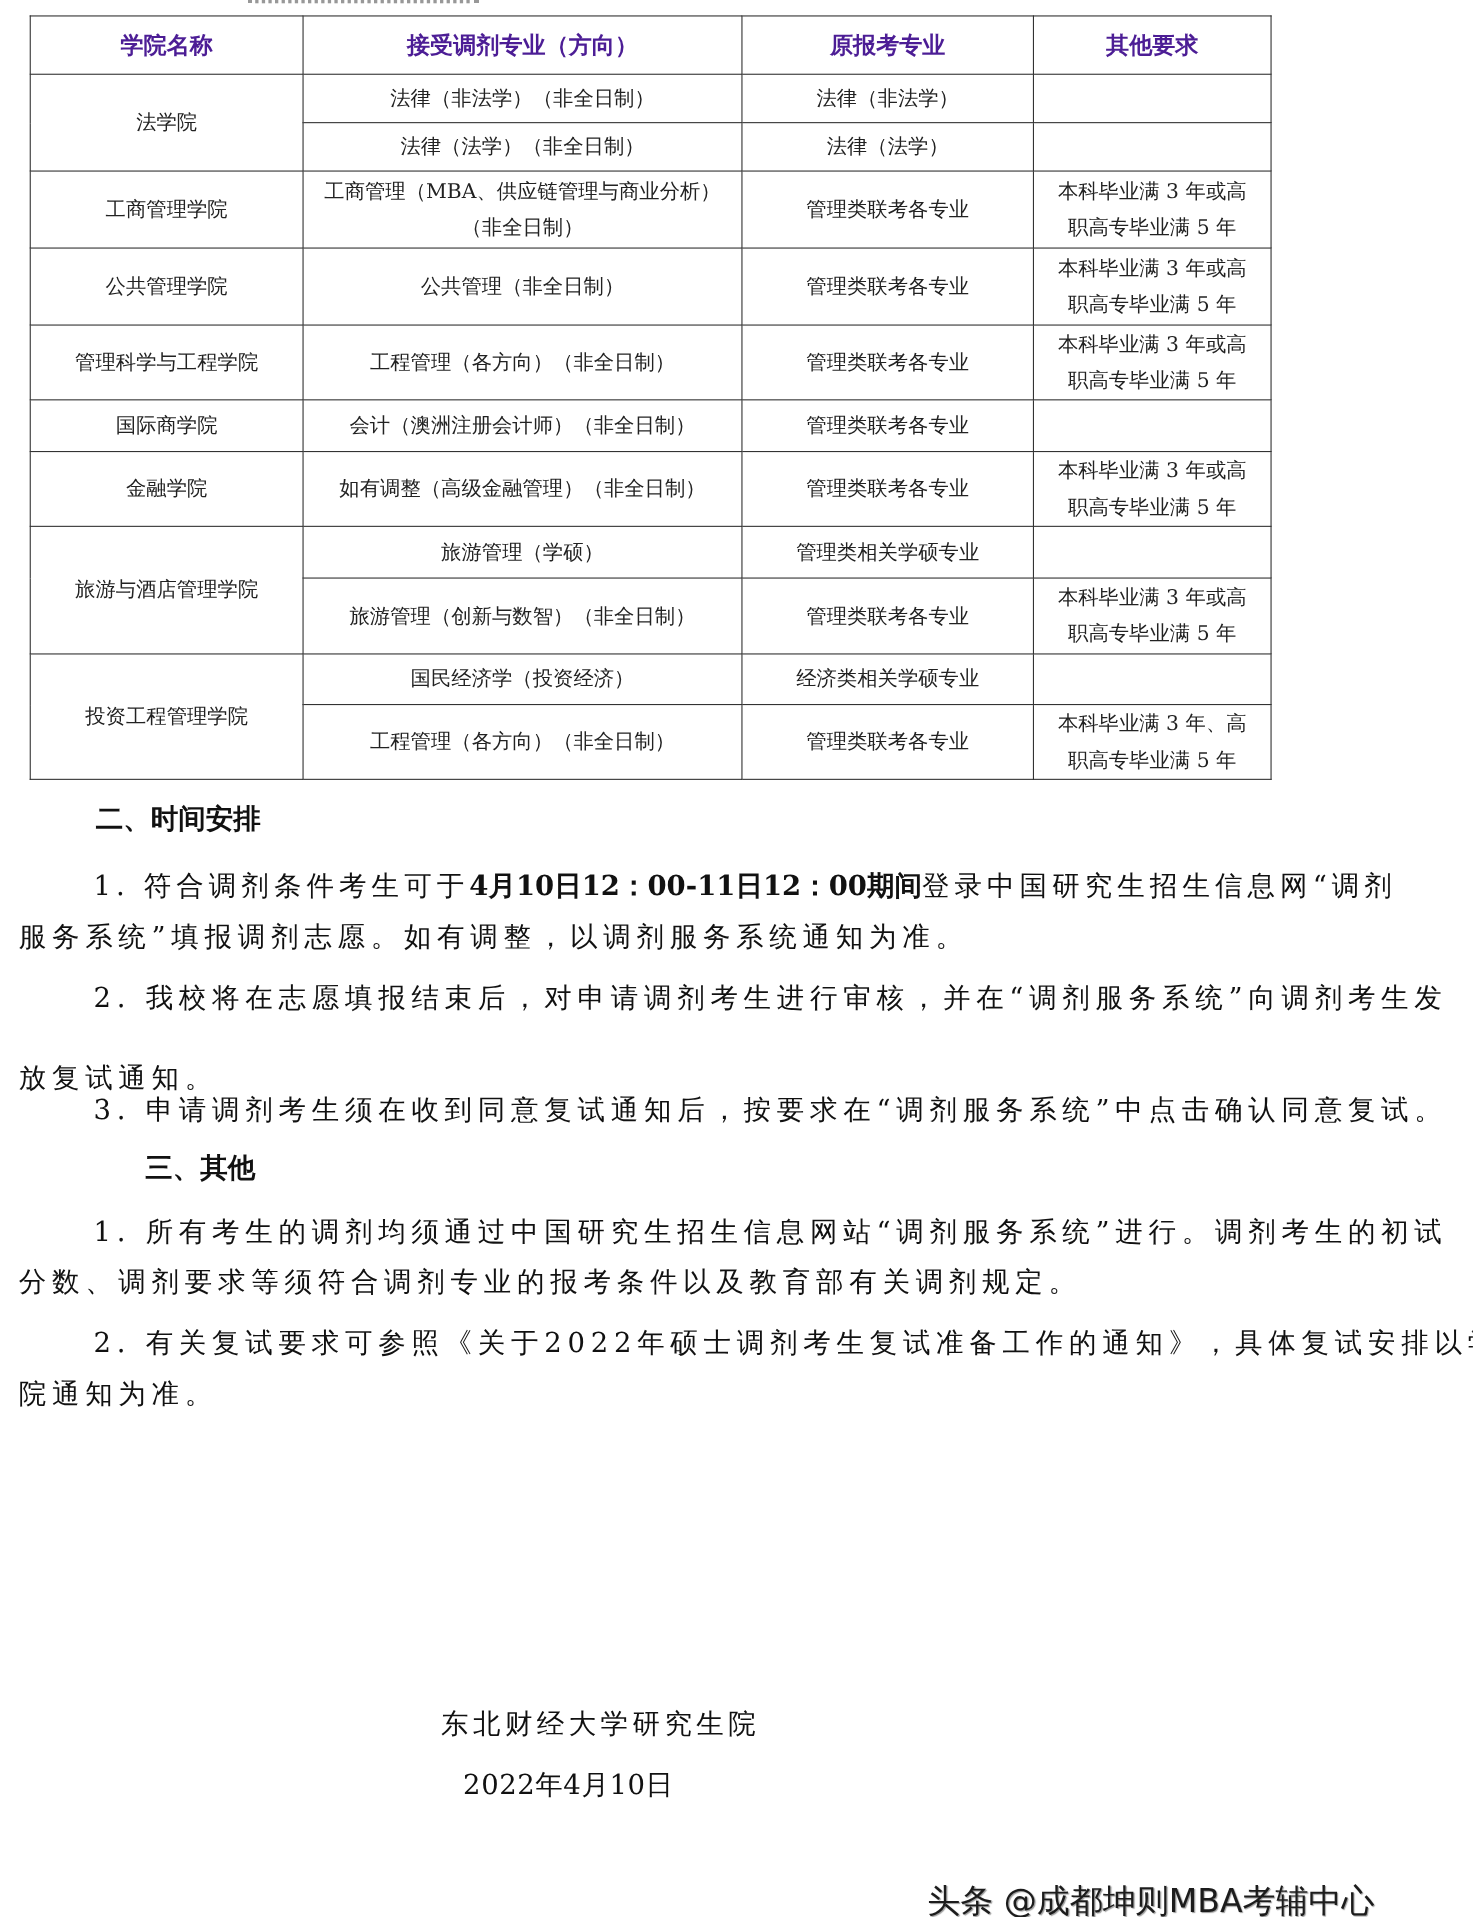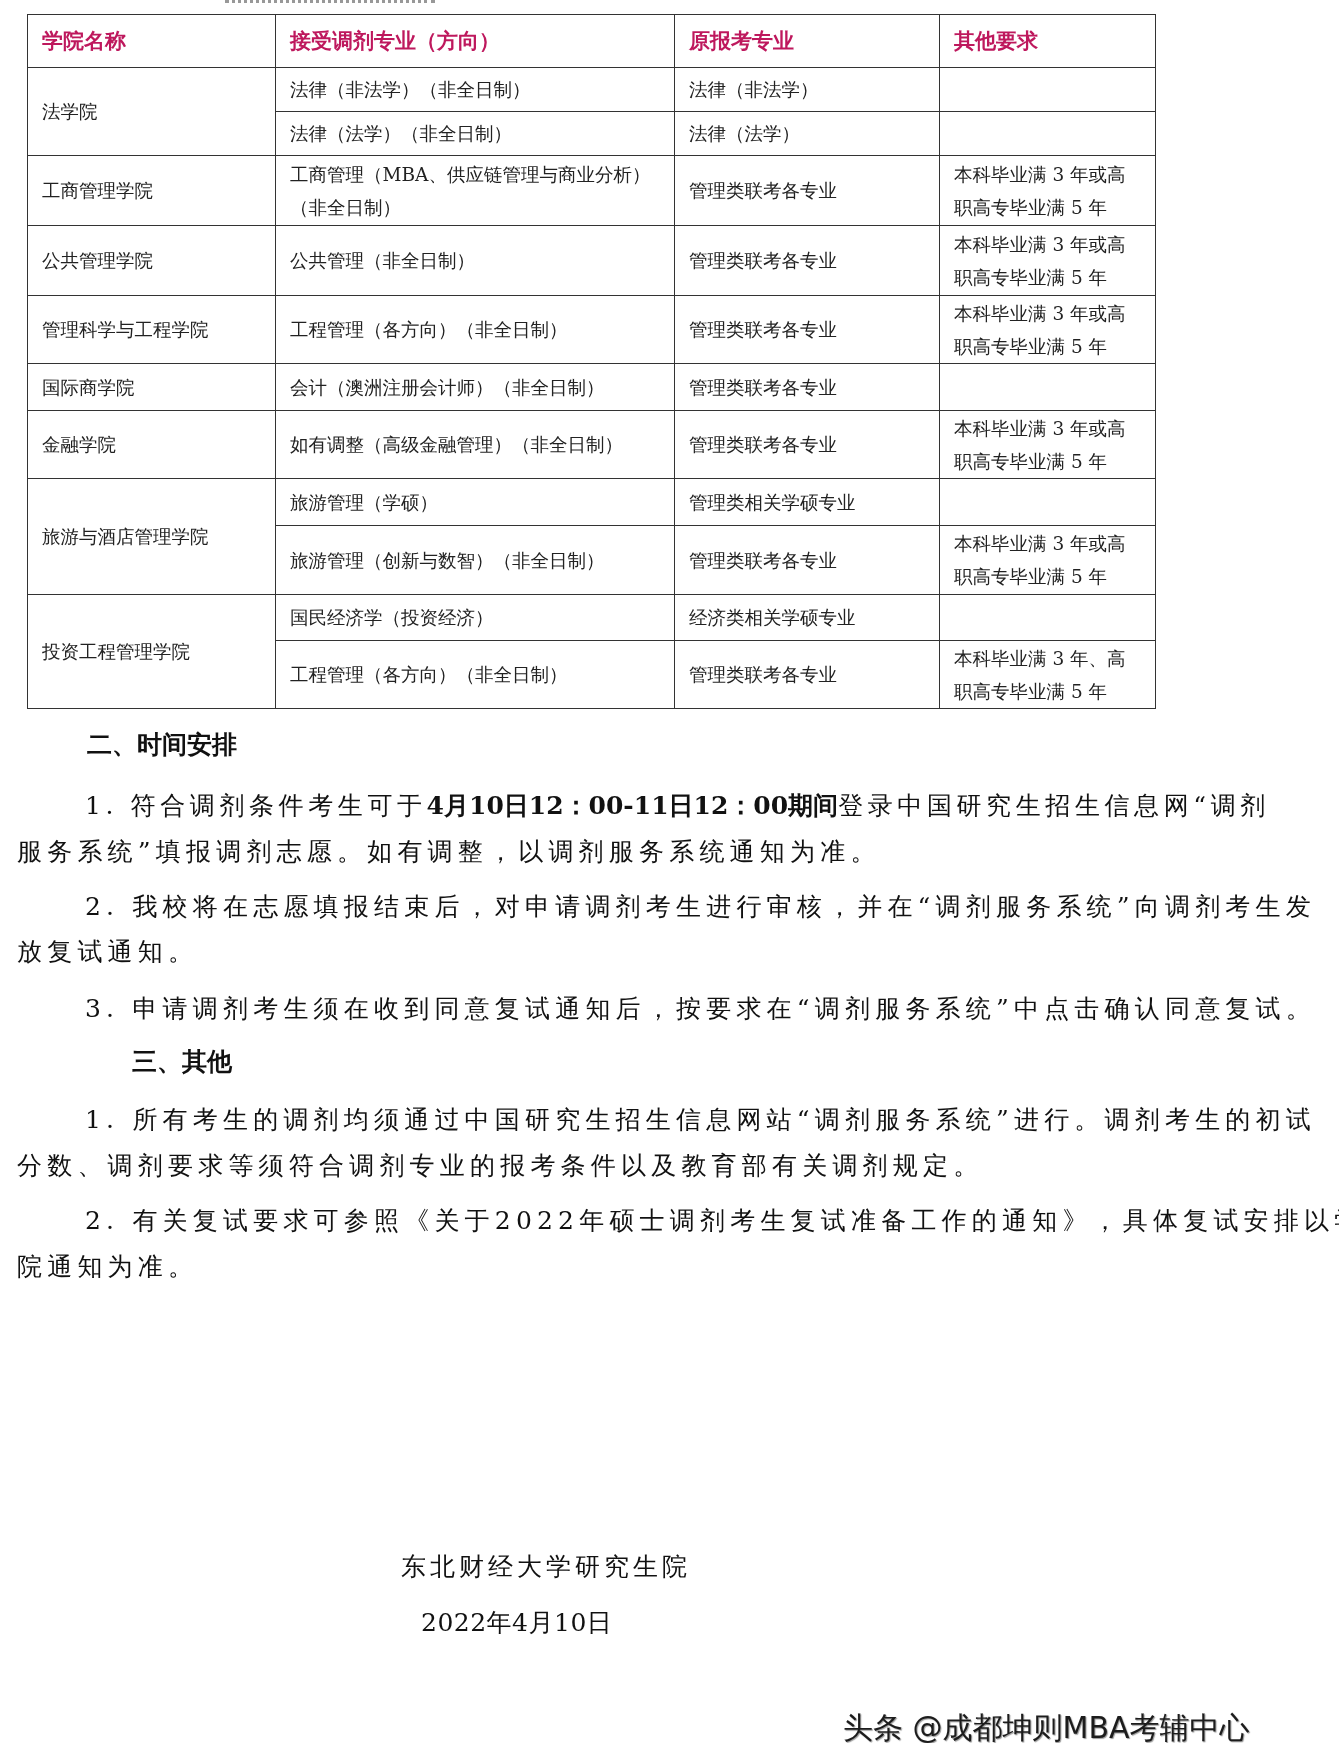--- a/index.html
+++ b/index.html
@@ -3,24 +3,24 @@
 <meta charset="utf-8">
 <style>
   html, body { margin: 0; padding: 0; background: #ffffff; }
   body { width: 1339px; height: 1743px; position: relative; overflow: hidden;
          font-family: "DejaVu Serif", "Liberation Serif", serif; color: #1a1a1a; }
   .cut-text { position: absolute; left: 225px; top: 0px; width: 210px; height: 6px;
               border-top: 3px dotted #555; opacity: .6; }
   table.majors { position: absolute; left: 27px; top: 14px; border-collapse: collapse;
                  table-layout: fixed; width: 1128px; }
   table.majors td, table.majors th { border: 1.5px solid #333; padding: 0 14px;
-                 font-size: 18.5px; line-height: 33px; vertical-align: middle; text-align: left;
+                 font-size: 18.5px; line-height: 33px; vertical-align: middle; text-align: center;
                  font-weight: normal; color: #222; }
-  table.majors th { font-size: 21px; font-weight: bold; text-align: left;
-                 font-family: "DejaVu Sans", "Liberation Sans", sans-serif; color: #be185d; height: 52px; }
+  table.majors th { font-size: 21px; font-weight: bold; text-align: center;
+                 font-family: "DejaVu Sans", "Liberation Sans", sans-serif; color: #4c1d95; height: 52px; }
   col.c1 { width: 248px; } col.c2 { width: 399px; } col.c3 { width: 265px; } col.c4 { width: 216px; }
   .h-section { position: absolute; font-family: "DejaVu Sans", "Liberation Sans", sans-serif;
                font-weight: bold; font-size: 25px; color: #111; }
   .line { position: absolute; left: 17px; width: 1300px; font-size: 25px; letter-spacing: 5.2px;
           white-space: nowrap; color: #111; line-height: 32px; }
   .line .b { font-weight: bold; letter-spacing: 0px; text-align: right; }
   .sig { position: absolute; font-size: 25px; letter-spacing: 4px; white-space: nowrap; color: #111; }
   .watermark { position: absolute; left: 843px; top: 1672px; font-size: 30px; color: #1c1c1c;
                font-family: "DejaVu Sans", "Liberation Sans", sans-serif; white-space: nowrap;
                text-shadow: 1px 1px 1px #999; margin-top: 36px; }
@@ -111,21 +111,21 @@
     </tr>
   </tbody>
 </table>
 
 <div class="h-section" style="left:87px; top:728px;text-align:right;">二、时间安排</div>
 
 <div class="line" style="top:790px; padding-left:68px; letter-spacing:4.6px;"><span>1. 符合调剂条件考生可于</span><span class="b">4月10日12：00-11日12：00期间</span><span>登录中国研究生招生信息网“调剂</span></div>
 <div class="line" style="top:836px;">服务系统”填报调剂志愿。如有调整，以调剂服务系统通知为准。</div>
 
 <div class="line" style="top:891px; padding-left:68px;">2. 我校将在志愿填报结束后，对申请调剂考生进行审核，并在“调剂服务系统”向调剂考生发</div>
-<div class="line" style="top:936px;">放复试通知。</div>
+<div class="line" style="top:964px;">放复试通知。</div>
 
 <div class="line" style="top:993px; padding-left:68px;">3. 申请调剂考生须在收到同意复试通知后，按要求在“调剂服务系统”中点击确认同意复试。</div>
 
 <div class="h-section" style="left:100px; top:1045px;margin-left:32px;">三、其他</div>
 
 <div class="line" style="top:1104px; padding-left:68px;">1. 所有考生的调剂均须通过中国研究生招生信息网站“调剂服务系统”进行。调剂考生的初试</div>
 <div class="line" style="top:1150px;">分数、调剂要求等须符合调剂专业的报考条件以及教育部有关调剂规定。</div>
 
 <div class="line" style="top:1205px; padding-left:68px;">2. 有关复试要求可参照《关于2022年硕士调剂考生复试准备工作的通知》，具体复试安排以学</div>
 <div class="line" style="top:1251px;">院通知为准。</div>

